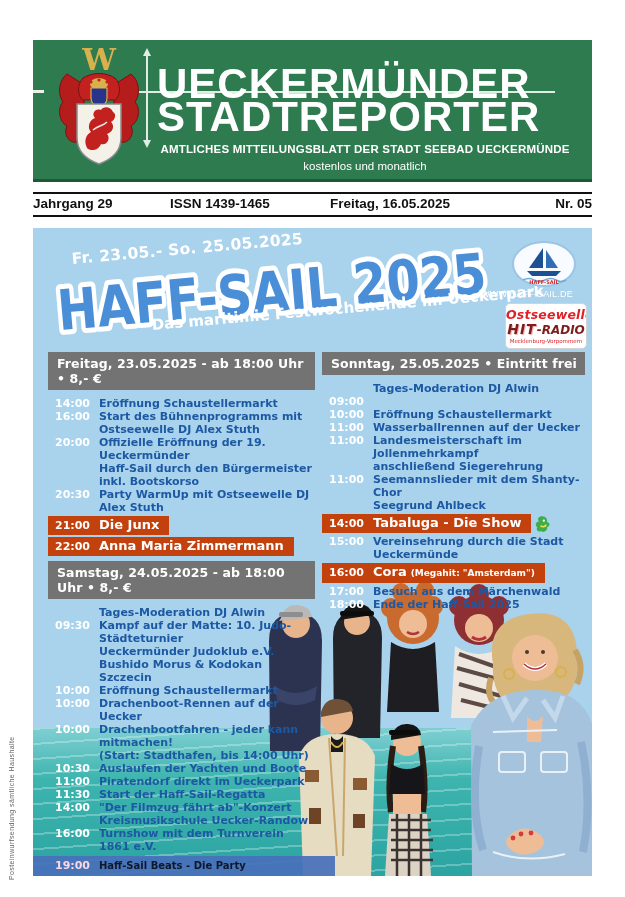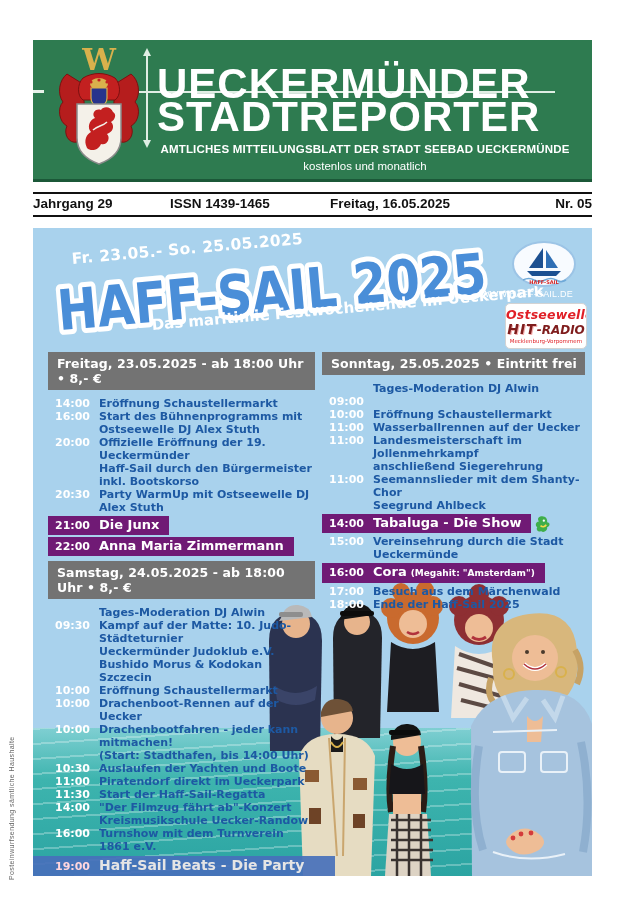--- a/index.html
+++ b/index.html
@@ -46,27 +46,27 @@
   
   .col{position:absolute;top:124px;z-index:2;}
   .col.left{left:15px;width:267px;}
   .col.right{left:289px;width:263px;}
   .day-header{background:#737373;color:#ffffff;font-weight:bold;font-size:12.5px;padding:4px 8px 4px 9px;margin:0 0 7px 0;letter-spacing:.1px;}
   .day-header.later{margin-top:5px;}
   .row{display:flex;align-items:flex-start;font-size:11px;line-height:13px;font-weight:bold;}
   .row .time{flex:0 0 44px;padding-left:7px;color:#ffffff;}
   .row .txt{color:#1d59a3;flex:1 1 auto;}
   .row.red{margin:2px 0;}
-  .row.red .bar{display:inline-flex;align-items:baseline;background:#701a75;padding:2px 10px 3px 0;}
+  .row.red .bar{display:inline-flex;align-items:baseline;background:#c2410c;padding:2px 10px 3px 0;}
   .row.red .bar .time{color:#ffffff;}
   .row.red .label{font-size:13px;color:#ffffff;white-space:nowrap;}
   .row.red .suffix{font-size:9px;color:#ffffff;margin-left:4px;white-space:nowrap;}
   .row.bluebar{margin:3px 0 2px 0;}
   .row.bluebar .bar{display:flex;align-items:baseline;background:rgba(72,112,187,.92);margin-left:-15px;margin-right:-20px;padding:3px 0 4px 15px;flex:1 1 auto;}
-  .row.bluebar .label{font-size:14px;color:#e5e5e5;white-space:nowrap;}
+  .row.bluebar .label{font-size:10px;color:#0f172a;white-space:nowrap;}
   .row.bluebar .bar .time{color:#ffd6de;}
   .dragon{display:inline-block;width:18px;height:18px;margin-left:3px;align-self:center;}
 
   .photo{position:absolute;left:208px;top:318px;width:351px;height:330px;z-index:1;}
 
   
   .side-note{position:absolute;left:8px;top:700px;height:180px;writing-mode:vertical-rl;transform:rotate(180deg);font-size:7px;color:#666;letter-spacing:.4px;white-space:nowrap;}
 </style>
 </head>
 <body>

